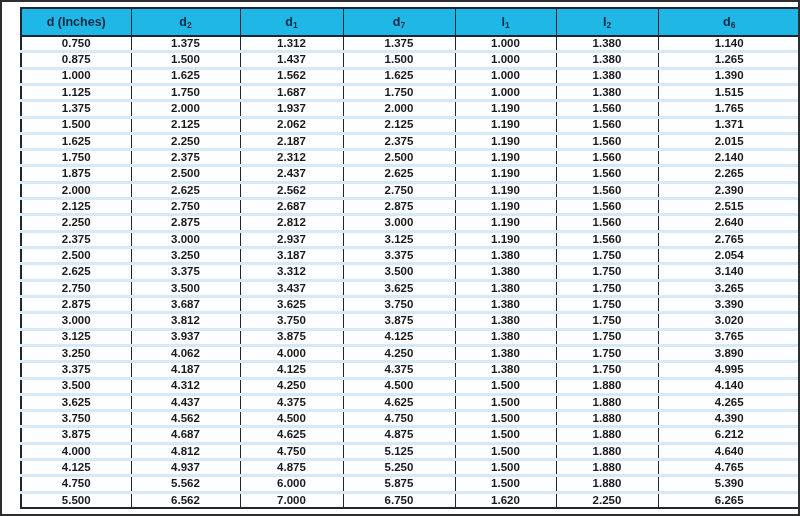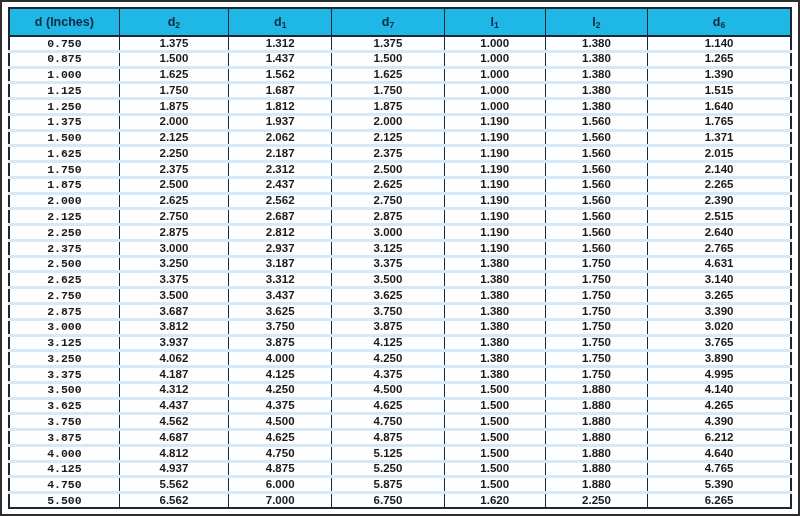--- a/index.html
+++ b/index.html
@@ -6,21 +6,21 @@
   body {
     width: 800px;
     height: 516px;
     background: #ffffff;
     border: 2px solid #2e2e2e;
     box-sizing: border-box;
     font-family: "Liberation Sans", sans-serif;
     overflow: hidden;
   }
   .page {
-    padding: 5px 6px;
+    padding: 5px 18px;
     box-sizing: border-box;
     width: 100%;
     height: 100%;
   }
   table.dim-table {
     width: 100%;
     height: 100%;
     border-collapse: collapse;
     table-layout: fixed;
     border: 2px solid #1c2733;
@@ -56,21 +56,21 @@
     font-size: 11.5px;
     font-weight: 600;
     text-align: center;
     vertical-align: middle;
     height: 12px;
     padding: 0;
     line-height: 1;
     border-left: 1.5px solid #1c2733;
     border-bottom: 3px solid #d7e9f6;
   }
-  tbody td:first-child { border-left: none; font-family: Liberation Mono, monospace; }
+  tbody td:first-child { border-left: none; }
   tbody tr:last-child td { border-bottom: none; }
 </style>
 </head>
 <body>
 
 <div class="page">
   <table class="dim-table">
     <colgroup>
       <col class="c1">
         <col class="c2">
@@ -122,29 +122,20 @@
         <tr>
           <td>1.125</td>
           <td>1.750</td>
           <td>1.687</td>
           <td>1.750</td>
           <td>1.000</td>
           <td>1.380</td>
           <td>1.515</td>
         </tr>
         <tr>
-          <td>1.250</td>
-          <td>1.875</td>
-          <td>1.812</td>
-          <td>1.875</td>
-          <td>1.000</td>
-          <td>1.380</td>
-          <td>1.640</td>
-        </tr>
-        <tr>
           <td>1.375</td>
           <td>2.000</td>
           <td>1.937</td>
           <td>2.000</td>
           <td>1.190</td>
           <td>1.560</td>
           <td>1.765</td>
         </tr>
         <tr>
           <td>1.500</td>
@@ -218,21 +209,21 @@
           <td>1.560</td>
           <td>2.765</td>
         </tr>
         <tr>
           <td>2.500</td>
           <td>3.250</td>
           <td>3.187</td>
           <td>3.375</td>
           <td>1.380</td>
           <td>1.750</td>
-          <td>4.631</td>
+          <td>2.054</td>
         </tr>
         <tr>
           <td>2.625</td>
           <td>3.375</td>
           <td>3.312</td>
           <td>3.500</td>
           <td>1.380</td>
           <td>1.750</td>
           <td>3.140</td>
         </tr>

